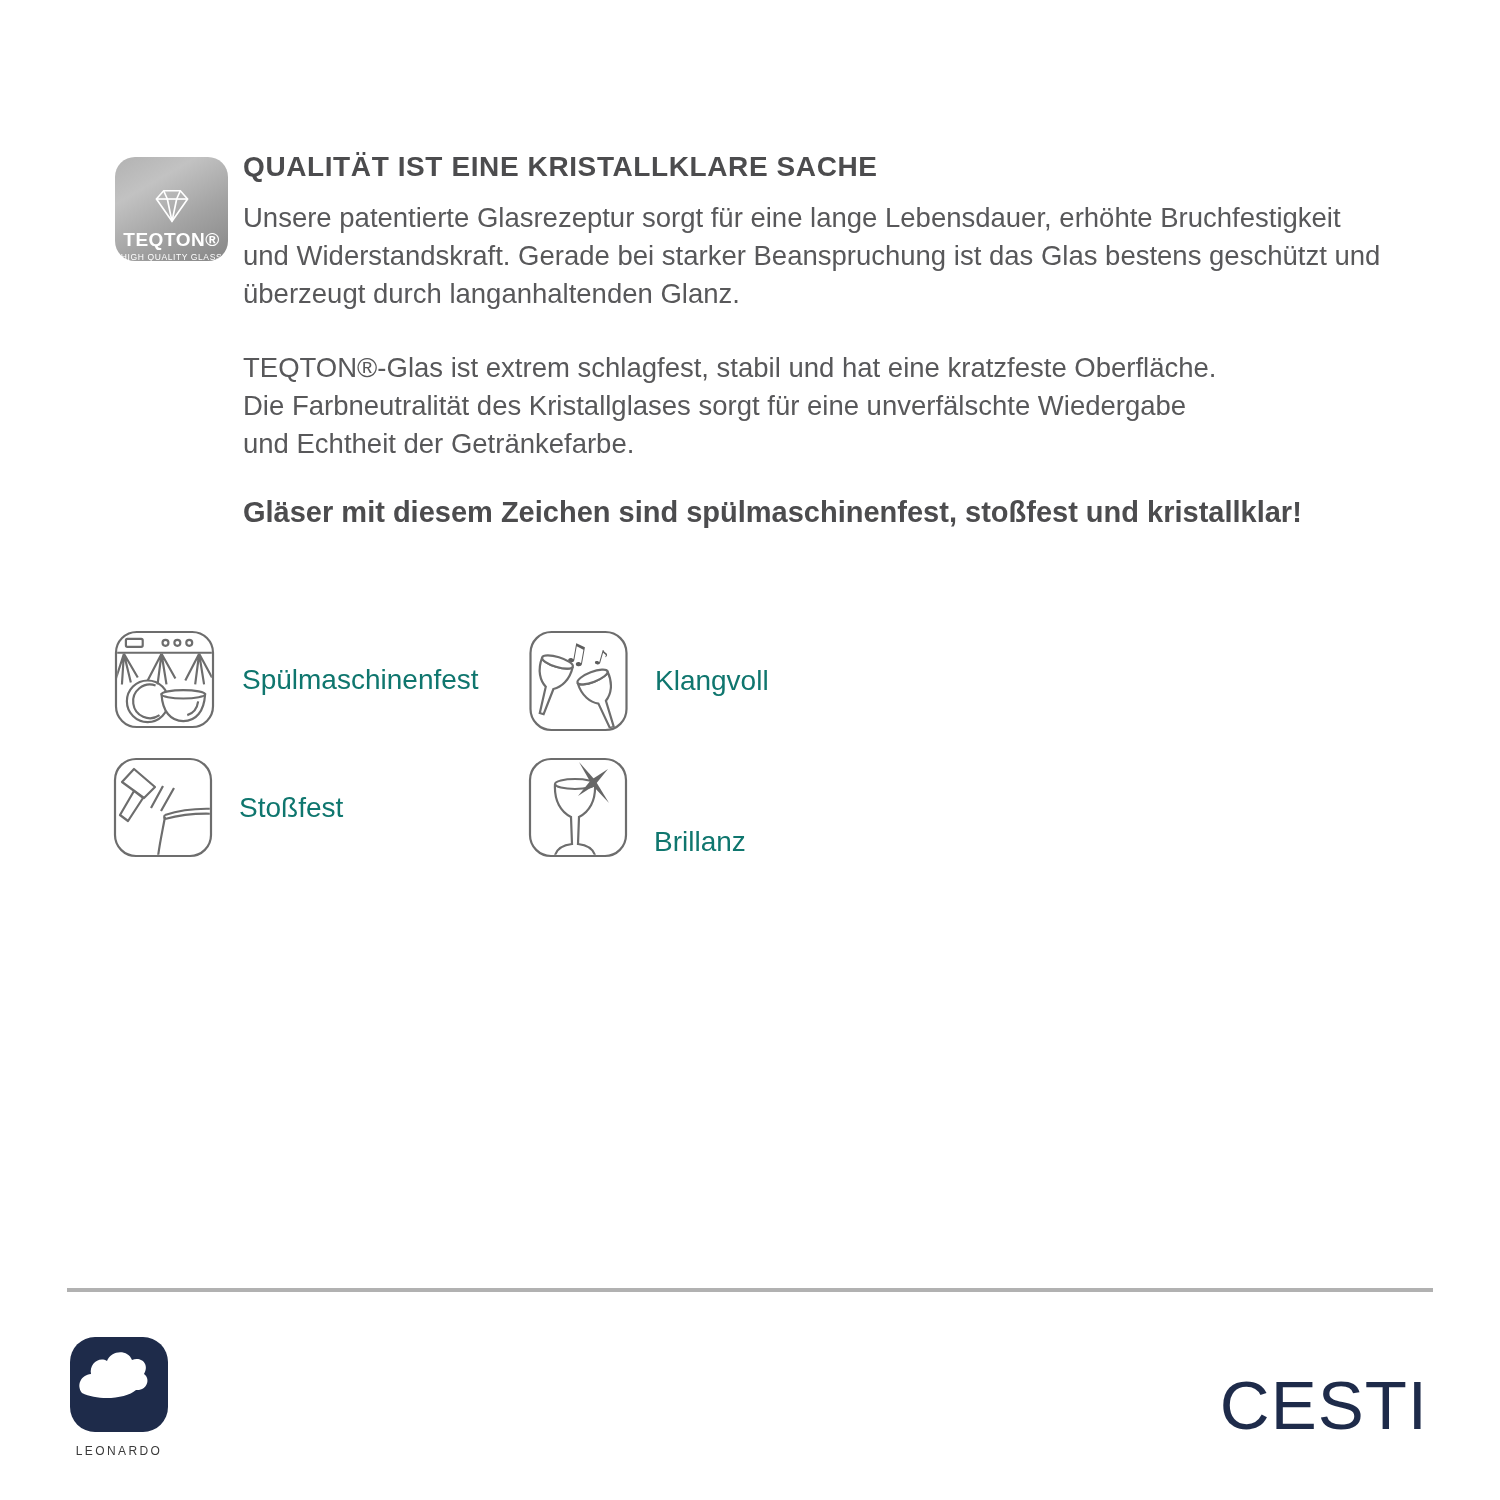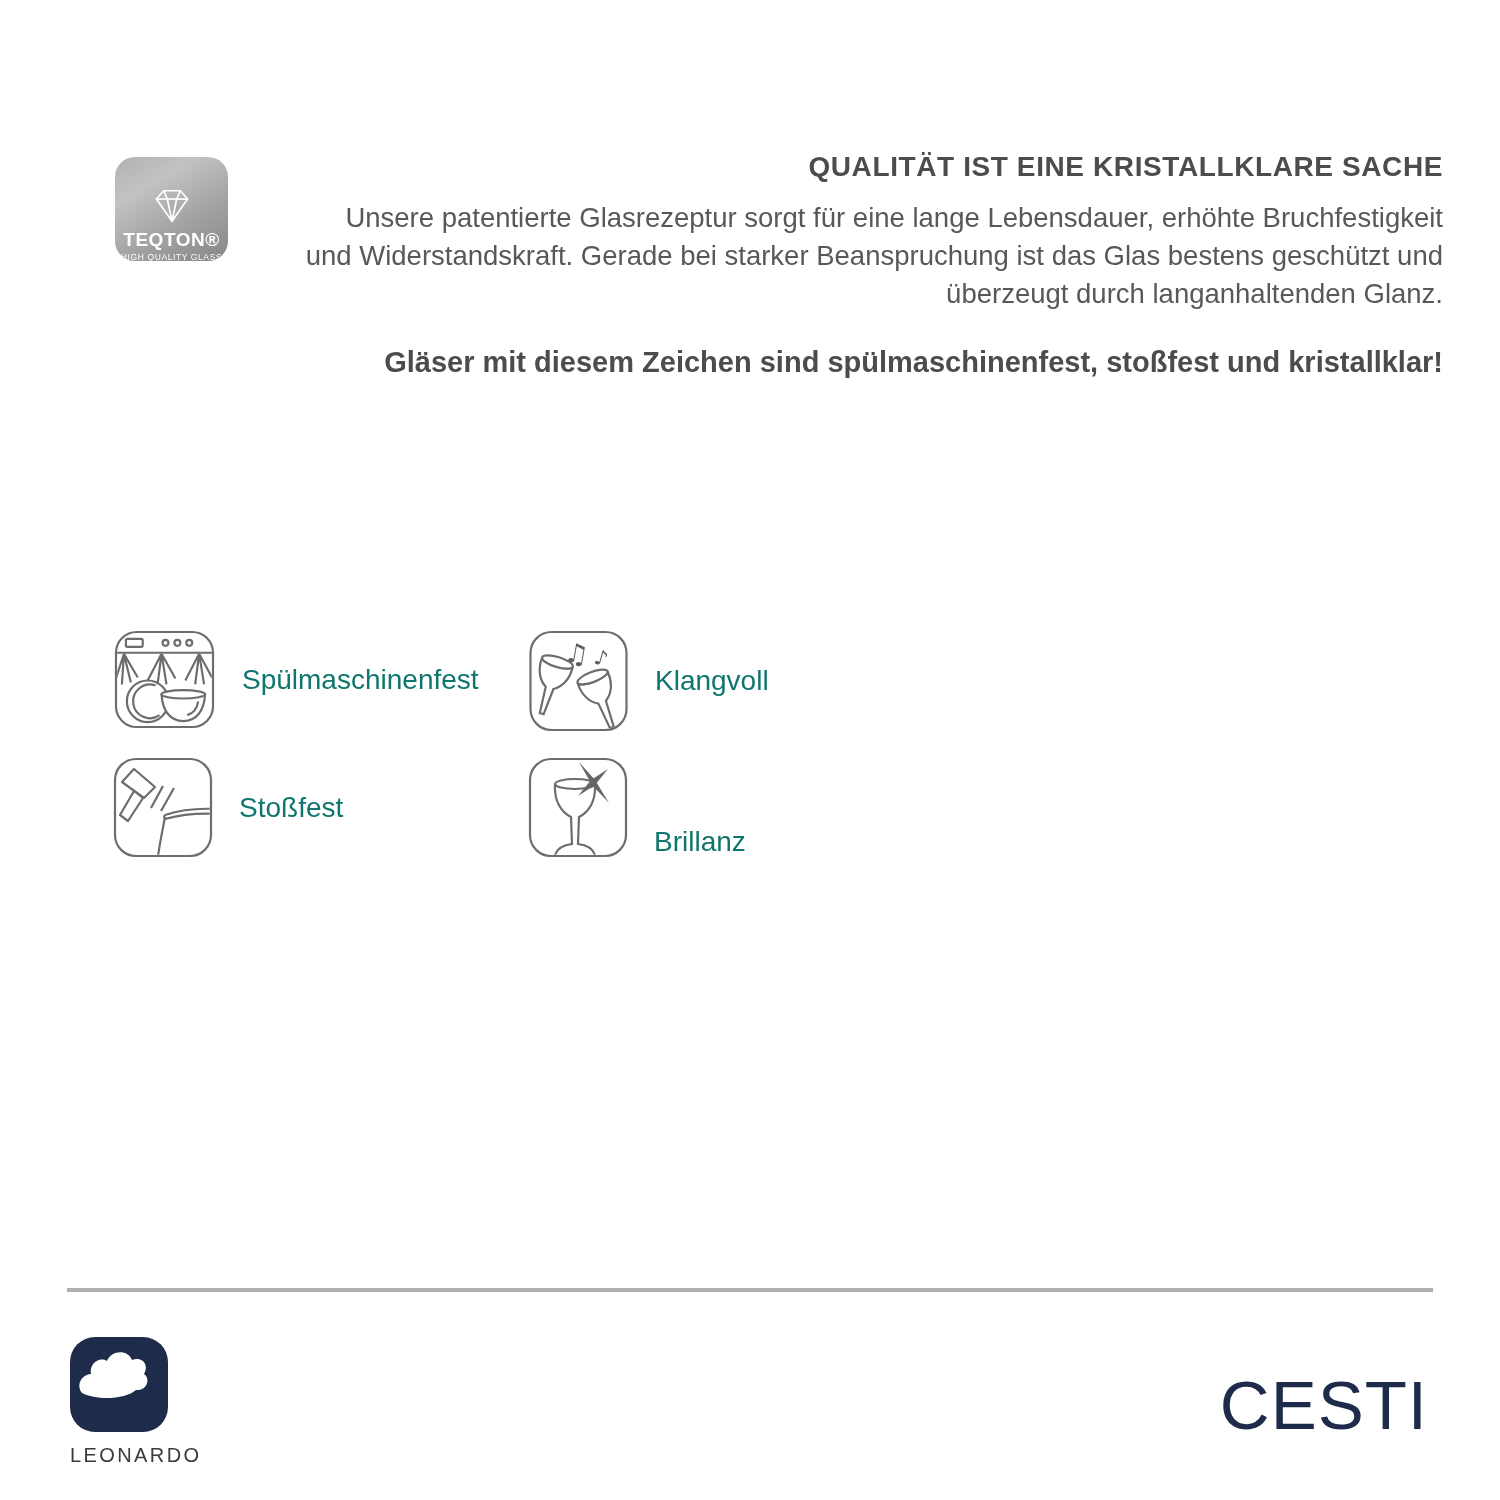--- a/index.html
+++ b/index.html
@@ -11,38 +11,38 @@
   .teqton-badge{
     position:absolute;left:115px;top:157px;width:113px;height:104px;
     border-radius:20px;
     background:linear-gradient(150deg,#b2b2b2 0%,#c2c2c2 28%,#a3a3a3 62%,#868686 100%);
     display:flex;flex-direction:column;align-items:center;justify-content:flex-start;
     padding-top:28px;box-sizing:border-box;
   }
   .teqton-title{color:#ffffff;font-weight:bold;font-size:19px;letter-spacing:.5px;margin-top:4px;line-height:1;}
   .teqton-sub{color:#ffffff;font-size:8.5px;letter-spacing:.6px;margin-top:4px;line-height:1;}
   
-  .text-block{position:absolute;left:243px;top:150px;width:1200px;text-align:right;}
+  .text-block{position:absolute;left:243px;top:150px;width:1200px;}
   .intro-heading{font-size:28px;font-weight:bold;color:#4c4c4e;letter-spacing:.6px;line-height:34px;margin:0;}
   .para{margin-top:15px;}
   .para .line{font-size:27.5px;line-height:38px;white-space:nowrap;color:#58585a;}
   .para2{margin-top:36px;}
   .highlight-line{margin-top:33px;font-size:29px;font-weight:bold;color:#4c4c4e;white-space:nowrap;}
   
   .feature-cell{position:absolute;display:flex;align-items:center;gap:26px;}
   .feature-cell .label{font-size:28px;color:#0f766e;white-space:nowrap;}
   .cell-1{left:113px;top:630px;}
   .cell-2{left:528px;top:630px;}
   .cell-3{left:113px;top:757px;}
   .cell-4{left:528px;top:757px;align-items:flex-end;}
   .feature-icon{display:block;}
   
   .divider{position:absolute;left:67px;top:1288px;width:1366px;height:4px;background:#b1b1b1;}
   .brand-block{position:absolute;left:70px;top:1337px;width:98px;text-align:center;}
-  .brand-name{margin-top:9px;font-size:20px;letter-spacing:2.4px;color:#3a3a3a;line-height:1;}
+  .brand-name{margin-top:9px;font-size:12px;letter-spacing:2.4px;color:#3a3a3a;line-height:1;}
   .product-name{
     position:absolute;right:72px;top:1351px;font-size:69px;line-height:1;
     color:#1e2b4a;letter-spacing:1px;margin-top:20px;
   }
 </style>
 </head>
 <body>
 
 <div class="teqton-badge">
   <svg width="64" height="50" viewBox="0 0 100 78">
@@ -56,20 +56,25 @@
   <div class="teqton-title">TEQTON®</div>
   <div class="teqton-sub">HIGH QUALITY GLASS</div>
 </div>
 
 <div class="text-block">
   <h1 class="intro-heading">QUALITÄT IST EINE KRISTALLKLARE SACHE</h1>
   <div class="para">
     <div class="line">Unsere patentierte Glasrezeptur sorgt für eine lange Lebensdauer, erhöhte Bruchfestigkeit</div>
     <div class="line">und Widerstandskraft. Gerade bei starker Beanspruchung ist das Glas bestens geschützt und</div>
     <div class="line">überzeugt durch langanhaltenden Glanz.</div>
+  </div>
+  <div class="para para2">
+    <div class="line">TEQTON®-Glas ist extrem schlagfest, stabil und hat eine kratzfeste Oberfläche.</div>
+    <div class="line">Die Farbneutralität des Kristallglases sorgt für eine unverfälschte Wiedergabe</div>
+    <div class="line">und Echtheit der Getränkefarbe.</div>
   </div>
   <div class="highlight-line">Gläser mit diesem Zeichen sind spülmaschinenfest, stoßfest und kristallklar!</div>
 </div>
 
 <div class="feature-cell cell-1">
   <svg class="feature-icon" width="103" height="99" viewBox="0 0 102 100">
     <defs>
         <clipPath id="clipA">
           <rect x="3.2" y="3.2" width="95.6" height="93.6" rx="19"></rect>
         </clipPath>

